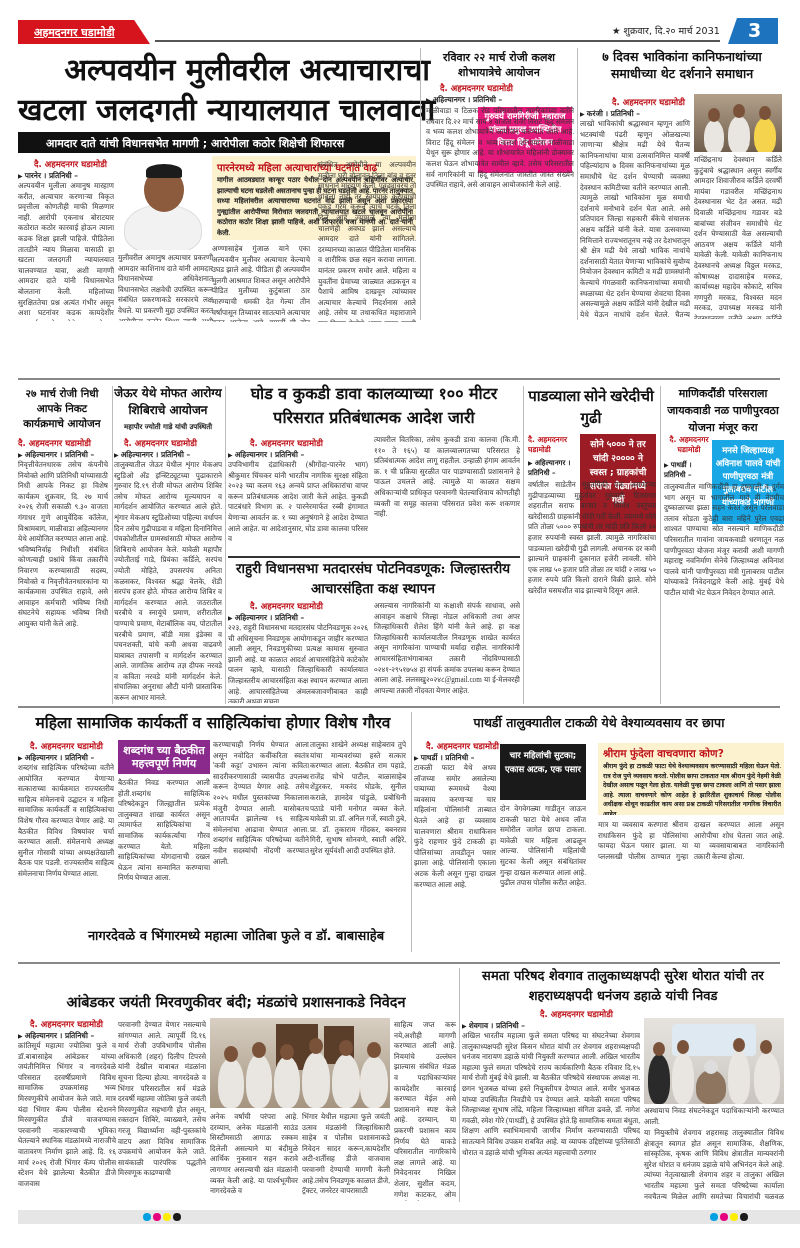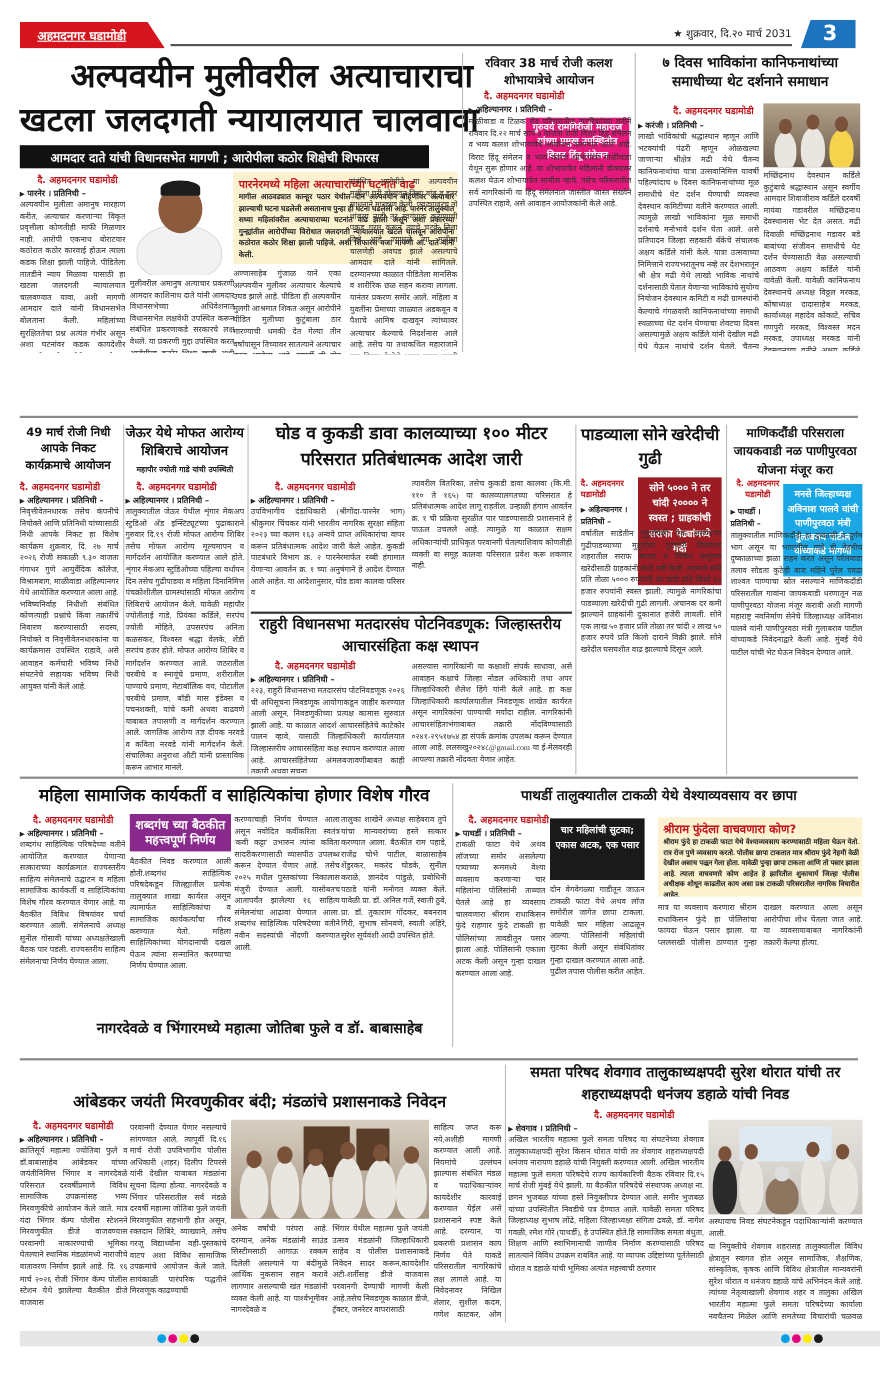--- a/index.html
+++ b/index.html
@@ -47,21 +47,21 @@
 <div class="abs txt" style="left:118px;top:253px;width:95px;height:68px;overflow:hidden">मुलीवरील अमानुष अत्याचार प्रकरणी आमदार काशिनाथ दाते यांनी आमदार विधानसभेच्या अधिवेशनात विधानसभेत लक्षवेधी उपस्थित करून संबंधित प्रकरणाकडे सरकारचे लक्ष वेधले. या प्रकरणी मुद्दा उपस्थित करत आरोपीला कठोर शिक्षा व्हावी अशी मागणी केली. आमदार दाते यांनी अत्याचाराचा घटनाक्रम सभागृहात मांडला. पारनेर तालुक्यातील एका गावातील वारकरी शिक्षण संस्थेचा अध्यक्ष असलेला कीर्तनकार यशवंत एकनाथ बोराटे उर्फ</div>
 
 <div class="abs" style="left:212px;top:156px;width:204px;height:84px;background:#fdf2cf"></div>
 <div class="abs" style="left:217px;top:160px;color:#c0141c;font-weight:bold;font-size:10px;white-space:nowrap">पारनेरमध्ये महिला अत्याचारांच्या घटनांत वाढ</div>
 <div class="abs txt" style="left:217px;top:175px;width:196px;height:64px;overflow:hidden;font-weight:bold;color:#222;font-size:6.8px;line-height:10.5px">मागील आठवड्यात कान्हूर पठार येथील दोन अल्पवयीन बहिणींवर अत्याचार झाल्याची घटना घडलेली असतानाच पुन्हा ही घटना घडलेली आहे. पारनेर तालुक्यात सध्या महिलांवरील अत्याचाराच्या घटनांत वाढ झाली असून अशा प्रकारच्या गुन्ह्यांतील आरोपींच्या विरोधात जलदगती न्यायालयात खटले चालवून आरोपींना कठोरात कठोर शिक्षा झाली पाहिजे, अशी शिफारस वजा मागणी आ. दाते यांनी केली.</div>
 <div class="abs txt" style="left:212px;top:244px;width:98px;height:78px;overflow:hidden">अण्णासाहेब गुंजाळ याने एका अल्पवयीन मुलीवर अत्याचार केल्याचे उघड झाले आहे. पीडिता ही अल्पवयीन मुलगी आश्रमात शिकत असून आरोपीने पीडित मुलीच्या कुटुंबाला ठार मारण्याची धमकी देत गेल्या तीन वर्षांपासून तिच्यावर सातत्याने अत्याचार करत आलेला आहे. यापूर्वी मी दोन हार्टअटॅक सांगितले तरी तुझ्या आईवडिलांना ठार मारीन अशी धमकी देऊन कुणालाही</div>
 <div class="abs txt" style="left:318px;top:160px;width:98px;height:162px;overflow:hidden">संबंधित आरोपीने या अल्पवयीन मुलीला घरी बोलावून तिला बांबू व इतर साधनाने मारहाण केली. एवढ्यावरच तो थांबला नाही तर स्वयंपाक करण्याची पकड गरम करून त्याचे चटके तिला दिले आहे ज्यामुळे त्या मुलीला चालणेही अवघड झाले असल्याचे आमदार दाते यांनी सांगितले. दरम्यानच्या काळात पीडितेला मानसिक व शारीरिक छळ सहन करावा लागला. यानंतर प्रकरण समोर आले. महिला व युवतींना प्रेमाच्या जाळ्यात अडकवून व पैशाचे आमिष दाखवून त्यांच्यावर अत्याचार केल्याचे निदर्शनास आले आहे. तसेच या तथाकथित महाराजाने चार विवाह केलेले असून घटना घडली त्या दिवशी</div>
 
 <div class="vrule" style="left:420px;top:48px;height:272px"></div>
 
-<div class="abs hl" style="left:424px;top:50px;width:150px;font-size:11px;line-height:15px;font-weight:bold">रविवार 38 मार्च रोजी कलश शोभायात्रेचे आयोजन</div>
+<div class="abs hl" style="left:424px;top:50px;width:150px;font-size:11px;line-height:15px;font-weight:bold">रविवार २२ मार्च रोजी कलश शोभायात्रेचे आयोजन</div>
 <div class="abs byline" style="left:440px;top:82px">दै. अहमदनगर घडामोडी</div>
 <div class="abs dateline" style="left:426px;top:94px">अहिल्यानगर । प्रतिनिधी –</div>
 <div class="box" style="left:478px;top:107px;width:94px;height:66px;background:#e5197b;font-size:8.5px;line-height:13px;padding:3px 4px">गुरुवर्य रामगिरीजी महाराज यांच्या प्रमुख उपस्थितीत विराट हिंदू संमेलन</div>
 <div class="abs txt" style="left:426px;top:106px;width:148px;height:214px;overflow:hidden;shape-outside:inset(0 0 0 0)">माळीवाडा व टिळक रोड परिसरातील नागरिकांच्या वतीने रविवार दि.२२ मार्च सायं ४ वाजता रोजी विराट हिंदू संमेलन व भव्य कलश शोभायात्रेचे आयोजन करण्यात आले आहे. विराट हिंदू संमेलन व भव्य कलश शोभायात्रा माळीवाडा येथून सुरू होणार आहे. या शोभायात्रेत महिलांनी डोक्यावर कलश घेऊन शोभायात्रेत सामील व्हावे. तसेच परिसरातील सर्व नागरिकांनी या हिंदू संमेलनात जास्तीत जास्त संख्येने उपस्थित राहावे, असे आवाहन आयोजकांनी केले आहे.</div>
 
 <div class="vrule" style="left:577px;top:48px;height:272px"></div>
 
 <div class="abs hl" style="left:580px;top:48px;width:204px;font-size:12.5px;line-height:17px">७ दिवस भाविकांना कानिफनाथांच्या समाधीच्या थेट दर्शनाने समाधान</div>
 <div class="abs byline" style="left:612px;top:96px">दै. अहमदनगर घडामोडी</div>
 <div class="abs dateline" style="left:580px;top:108px">करंजी । प्रतिनिधी –</div>
@@ -71,21 +71,21 @@
   <div class="p" style="left:34px;top:22px;width:22px;height:38px"></div>
   <div class="h" style="left:39px;top:10px;width:12px;height:14px"></div>
   <div class="p" style="left:60px;top:24px;width:22px;height:36px;background:#f5d34d"></div>
   <div class="h" style="left:65px;top:12px;width:12px;height:14px"></div>
 </div>
 <div class="abs txt" style="left:580px;top:119px;width:110px;height:200px;overflow:hidden">लाखो भाविकांची श्रद्धास्थान म्हणून आणि भटक्यांची पंढरी म्हणून ओळखल्या जाणाऱ्या श्रीक्षेत्र मढी येथे चैतन्य कानिफनाथांचा यात्रा उत्सवानिमित्त यावर्षी पहिल्यांदाच ७ दिवस कानिफनाथांच्या मूळ समाधीचे थेट दर्शन घेण्याची व्यवस्था देवस्थान कमिटीच्या वतीने करण्यात आली. त्यामुळे लाखो भाविकांना मूळ समाधी दर्शनाचे मनोभावे दर्शन घेता आले. असे प्रतिपादन जिल्हा सहकारी बँकेचे संचालक अक्षय कर्डिले यांनी केले. यात्रा उत्सवाच्या निमित्ताने राज्यभरातूनच नव्हे तर देशभरातून श्री क्षेत्र मढी येथे लाखो भाविक नाथांचे दर्शनासाठी येतात येणाऱ्या भाविकांचे सुयोग्य नियोजन देवस्थान कमिटी व मढी ग्रामस्थांनी केल्याचे गंगळवारी कानिफनाथांच्या समाधी स्थळाच्या थेट दर्शन घेण्याचा शेवटचा दिवस असल्यामुळे अक्षय कर्डिले यांनी देखील मढी येथे येऊन नाथांचे दर्शन घेतले. चैतन्य कानिफनाथ देवस्थान त्यावरोबर श्रीक्षेत्र</div>
 <div class="abs txt" style="left:694px;top:155px;width:88px;height:164px;overflow:hidden">मच्छिंद्रनाथ देवस्थान कर्डिले कुटुंबाचे श्रद्धास्थान असून स्वर्गीय आमदार शिवाजीराव कर्डिले दरवर्षी मायंबा गडावरील मच्छिंद्रनाथ देवस्थानास भेट देत असत. मढी दिवाळी मच्छिंद्रनाथ गडावर बडे बाबांच्या संजीवन समाधीचे थेट दर्शन घेण्यासाठी वेळ असल्याची आठवण अक्षय कर्डिले यांनी यावेळी केली. यावेळी कानिफनाथ देवस्थानचे अध्यक्ष विठ्ठल मरकड, कोषाध्यक्ष दादासाहेब मरकड, कार्याध्यक्ष महादेव कोकाटे, सचिव गणपुरी मरकड, विश्वस्त मदन मरकड, उपाध्यक्ष मरकड यांनी देवस्थानच्या वतीने अक्षय कर्डिले यांचा सन्मान केला. यावेळी चेअरमन दीपक तांडळे, धीरज मैड, मार्केट कमिटी संचालक वैभव खलाटे, चेअरमन पुरुषोत्तम आठरे, माजी सरपंच सुरेश चव्हाण, युवा नेते भैय्या बोरुडे उपस्थित होते.</div>
 
 <div class="hline" style="left:18px;top:378px;width:762px"></div>
 
-<div class="abs hl" style="left:18px;top:386px;width:88px;font-size:10.5px;line-height:15px">49 मार्च रोजी निधी आपके निकट कार्यक्रमाचे आयोजन</div>
+<div class="abs hl" style="left:18px;top:386px;width:88px;font-size:10.5px;line-height:15px">२७ मार्च रोजी निधी आपके निकट कार्यक्रमाचे आयोजन</div>
 <div class="abs byline" style="left:18px;top:437px">दै. अहमदनगर घडामोडी</div>
 <div class="abs dateline" style="left:18px;top:449px">अहिल्यानगर । प्रतिनिधी –</div>
 <div class="abs txt" style="left:18px;top:460px;width:90px;height:242px;overflow:hidden">निवृत्तीवेतनधारक तसेच कंपनीचे नियोक्ते आणि प्रतिनिधी यांच्यासाठी निधी आपके निकट हा विशेष कार्यक्रम शुक्रवार, दि. २७ मार्च २०२६ रोजी सकाळी ९.३० वाजता गंगाधर गुणे आयुर्वेदिक कॉलेज, विश्रामबाग, माळीवाडा अहिल्यानगर येथे आयोजित करण्यात आला आहे. भविष्यनिर्वाह निधीशी संबंधित कोणत्याही प्रश्नांचे किंवा तक्रारींचे निवारण करण्यासाठी सदस्य, नियोक्ते व निवृत्तीवेतनधारकांना या कार्यक्रमास उपस्थित राहावे, असे आवाहन कर्मचारी भविष्य निधी संघटनेचे सहायक भविष्य निधी आयुक्त यांनी केले आहे.</div>
 
 <div class="vrule" style="left:112px;top:386px;height:318px"></div>
 
 <div class="abs hl" style="left:114px;top:385px;width:108px;font-size:12px;line-height:17px">जेऊर येथे मोफत आरोग्य शिबिराचे आयोजन</div>
 <div class="abs" style="left:114px;top:422px;width:108px;font-size:7px;font-weight:bold;text-align:center;white-space:nowrap;overflow:hidden">महापौर ज्योती गाडे यांची उपस्थिती</div>
 <div class="abs byline" style="left:124px;top:437px">दै. अहमदनगर घडामोडी</div>
 <div class="abs dateline" style="left:114px;top:449px">अहिल्यानगर । प्रतिनिधी –</div>

